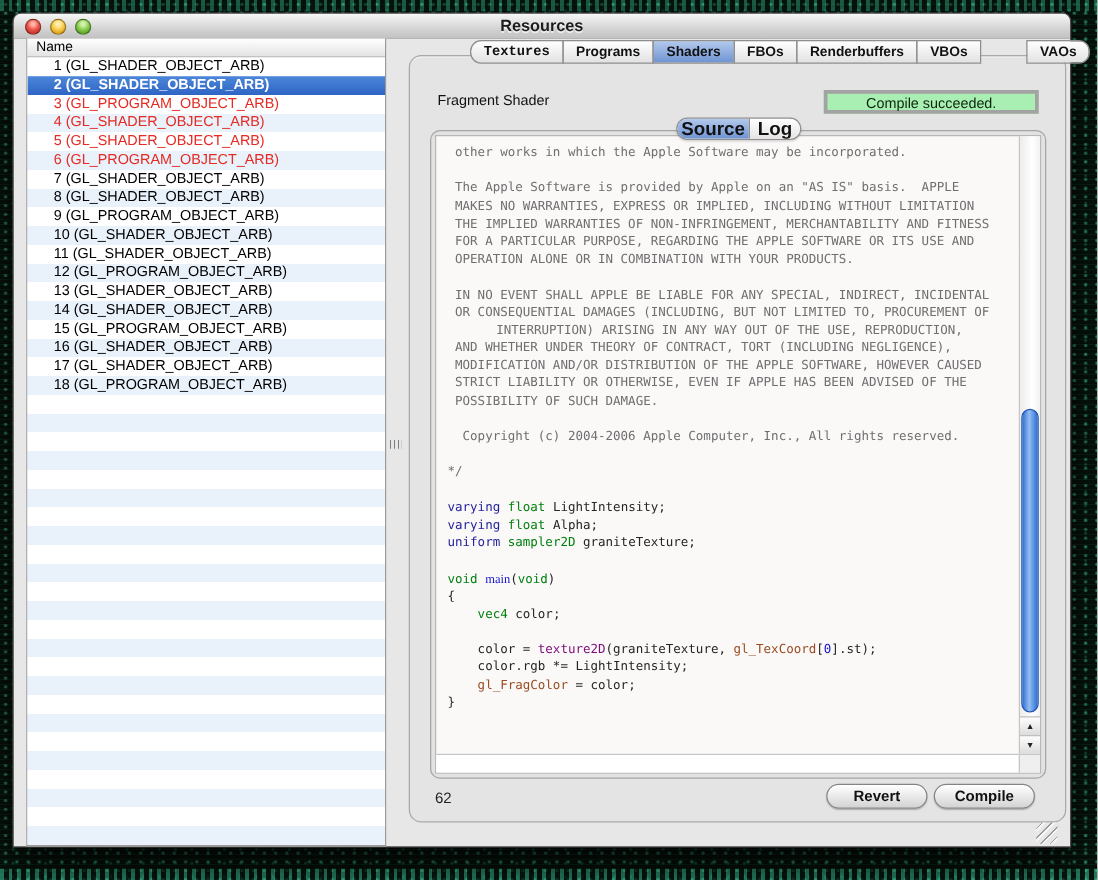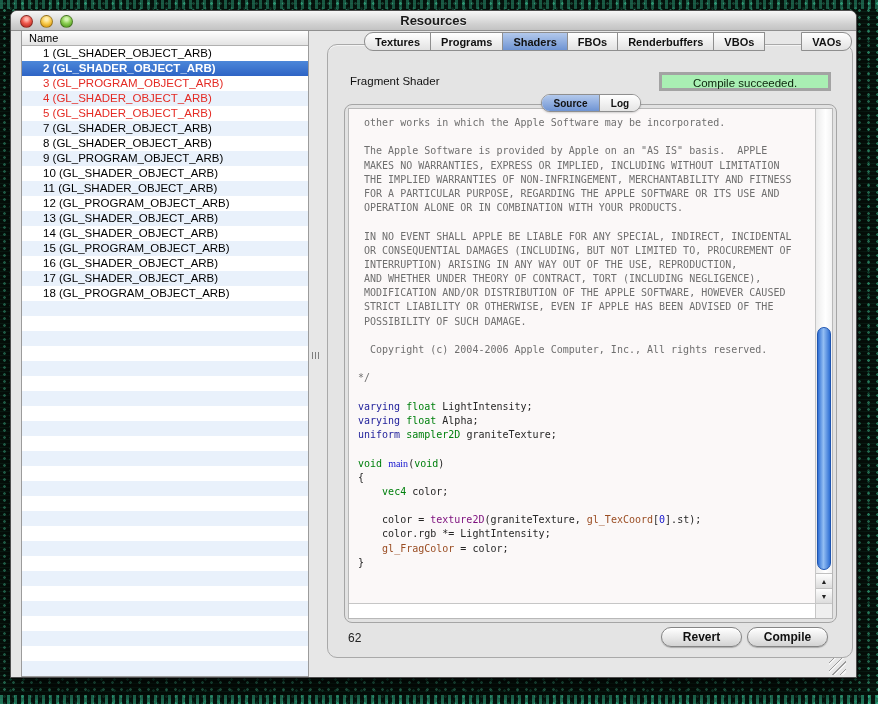--- a/index.html
+++ b/index.html
@@ -76,40 +76,40 @@
     box-shadow:inset 0 1px 0 rgba(255,255,255,.6);
   }
 
   
   .tab-strip { position:absolute; left:353px; top:21px; height:19px; display:flex; z-index:2; }
   .tab {
     padding:0 10px; font-size:11px; font-weight:bold; line-height:18px; color:#111;
     background:linear-gradient(#ffffff, #e2e2e2);
     border:1px solid #8e8e8e; margin-left:-1px; cursor:default; white-space:nowrap;
   }
-  .tab:first-child { border-radius:9px 0 0 9px; margin-left:0; }
+  .tab:first-child { border-radius:9px 0 0 9px; margin-left:12px;font-family:Liberation Mono, monospace; }
   .tab:last-child  { border-radius:0 9px 9px 0;margin-left:36px; }
   .tab.sel { background:linear-gradient(#b3c9ec, #6f94d3); }
 
   .frag-label { position:absolute; left:339px; top:64px; font-size:11.5px; color:#111; }
 
   .badge {
     position:absolute; left:648px; top:61px; width:172px; height:19px;
     background:#a9efb3; border:3px solid #a3a3a3;
     text-align:center; font-size:11.5px; line-height:17px; color:#0c250c;
   }
 
   
   .segmented {
     position:absolute; left:530px; top:83px; height:18px; display:flex;
     border:1px solid #8f8f8f; border-radius:9px; overflow:hidden;
     box-shadow:0 1px 2px rgba(0,0,0,.18); z-index:2; background:#fff;
   }
   .seg {
-    font-size:10px; font-weight:bold; line-height:17px; text-align:center; color:#111;
+    font-size:15px; font-weight:bold; line-height:17px; text-align:center; color:#111;
     background:linear-gradient(#ffffff, #e4e4e4); cursor:default;
   }
   .seg.src { width:58px; border-right:1px solid #8f8f8f; background:linear-gradient(#b3c9ec, #6f94d3); }
   .seg.log { width:40px; }
 
   
   .well {
     position:absolute; left:333px; top:93px; width:493px; height:519px;
     background:#e2e2e2; border:1px solid #a5a5a5; border-radius:8px; padding:3px;
   }
@@ -176,20 +176,21 @@
     </div>
 
     <div class="list-panel">
       <div class="list-header">Name</div>
       <div class="list-body">
           <div class="row">1 (GL_SHADER_OBJECT_ARB)</div>
           <div class="row sel">2 (GL_SHADER_OBJECT_ARB)</div>
           <div class="row" style="color: rgb(228, 43, 36);">3 (GL_PROGRAM_OBJECT_ARB)</div>
           <div class="row" style="color: rgb(228, 43, 36);">4 (GL_SHADER_OBJECT_ARB)</div>
           <div class="row" style="color: rgb(228, 43, 36);">5 (GL_SHADER_OBJECT_ARB)</div>
+          <div class="row" style="color: rgb(228, 43, 36);">6 (GL_PROGRAM_OBJECT_ARB)</div>
           <div class="row">7 (GL_SHADER_OBJECT_ARB)</div>
           <div class="row">8 (GL_SHADER_OBJECT_ARB)</div>
           <div class="row">9 (GL_PROGRAM_OBJECT_ARB)</div>
           <div class="row">10 (GL_SHADER_OBJECT_ARB)</div>
           <div class="row">11 (GL_SHADER_OBJECT_ARB)</div>
           <div class="row">12 (GL_PROGRAM_OBJECT_ARB)</div>
           <div class="row">13 (GL_SHADER_OBJECT_ARB)</div>
           <div class="row">14 (GL_SHADER_OBJECT_ARB)</div>
           <div class="row">15 (GL_PROGRAM_OBJECT_ARB)</div>
           <div class="row">16 (GL_SHADER_OBJECT_ARB)</div>
@@ -227,21 +228,21 @@
             <div class="ln"><span style="color: rgb(111, 111, 111);"> other works in which the Apple Software may be incorporated.</span></div>
             <div class="ln"></div>
             <div class="ln"><span style="color: rgb(111, 111, 111);"> The Apple Software is provided by Apple on an "AS IS" basis.  APPLE</span></div>
             <div class="ln"><span style="color: rgb(111, 111, 111);"> MAKES NO WARRANTIES, EXPRESS OR IMPLIED, INCLUDING WITHOUT LIMITATION</span></div>
             <div class="ln"><span style="color: rgb(111, 111, 111);"> THE IMPLIED WARRANTIES OF NON-INFRINGEMENT, MERCHANTABILITY AND FITNESS</span></div>
             <div class="ln"><span style="color: rgb(111, 111, 111);"> FOR A PARTICULAR PURPOSE, REGARDING THE APPLE SOFTWARE OR ITS USE AND</span></div>
             <div class="ln"><span style="color: rgb(111, 111, 111);"> OPERATION ALONE OR IN COMBINATION WITH YOUR PRODUCTS.</span></div>
             <div class="ln"></div>
             <div class="ln"><span style="color: rgb(111, 111, 111);"> IN NO EVENT SHALL APPLE BE LIABLE FOR ANY SPECIAL, INDIRECT, INCIDENTAL</span></div>
             <div class="ln"><span style="color: rgb(111, 111, 111);"> OR CONSEQUENTIAL DAMAGES (INCLUDING, BUT NOT LIMITED TO, PROCUREMENT OF</span></div>
-            <div class="ln"><span style="color: rgb(111, 111, 111);"> INTERRUPTION) ARISING IN ANY WAY OUT OF THE USE, REPRODUCTION,</span></div>
+            <div class="ln"><span style="color: rgb(111, 111, 111); margin-left: 33px;"> INTERRUPTION) ARISING IN ANY WAY OUT OF THE USE, REPRODUCTION,</span></div>
             <div class="ln"><span style="color: rgb(111, 111, 111);"> AND WHETHER UNDER THEORY OF CONTRACT, TORT (INCLUDING NEGLIGENCE),</span></div>
             <div class="ln"><span style="color: rgb(111, 111, 111);"> MODIFICATION AND/OR DISTRIBUTION OF THE APPLE SOFTWARE, HOWEVER CAUSED</span></div>
             <div class="ln"><span style="color: rgb(111, 111, 111);"> STRICT LIABILITY OR OTHERWISE, EVEN IF APPLE HAS BEEN ADVISED OF THE</span></div>
             <div class="ln"><span style="color: rgb(111, 111, 111);"> POSSIBILITY OF SUCH DAMAGE.</span></div>
             <div class="ln"></div>
             <div class="ln"><span style="color: rgb(111, 111, 111);">  Copyright (c) 2004-2006 Apple Computer, Inc., All rights reserved.</span></div>
             <div class="ln"></div>
             <div class="ln"><span style="color: rgb(111, 111, 111);">*/</span></div>
             <div class="ln"></div>
             <div class="ln"><span style="color: rgb(35, 35, 156);">varying</span><span style="color: rgb(38, 38, 38);"> </span><span style="color: rgb(0, 128, 14);">float</span><span style="color: rgb(38, 38, 38);"> LightIntensity;</span></div>

